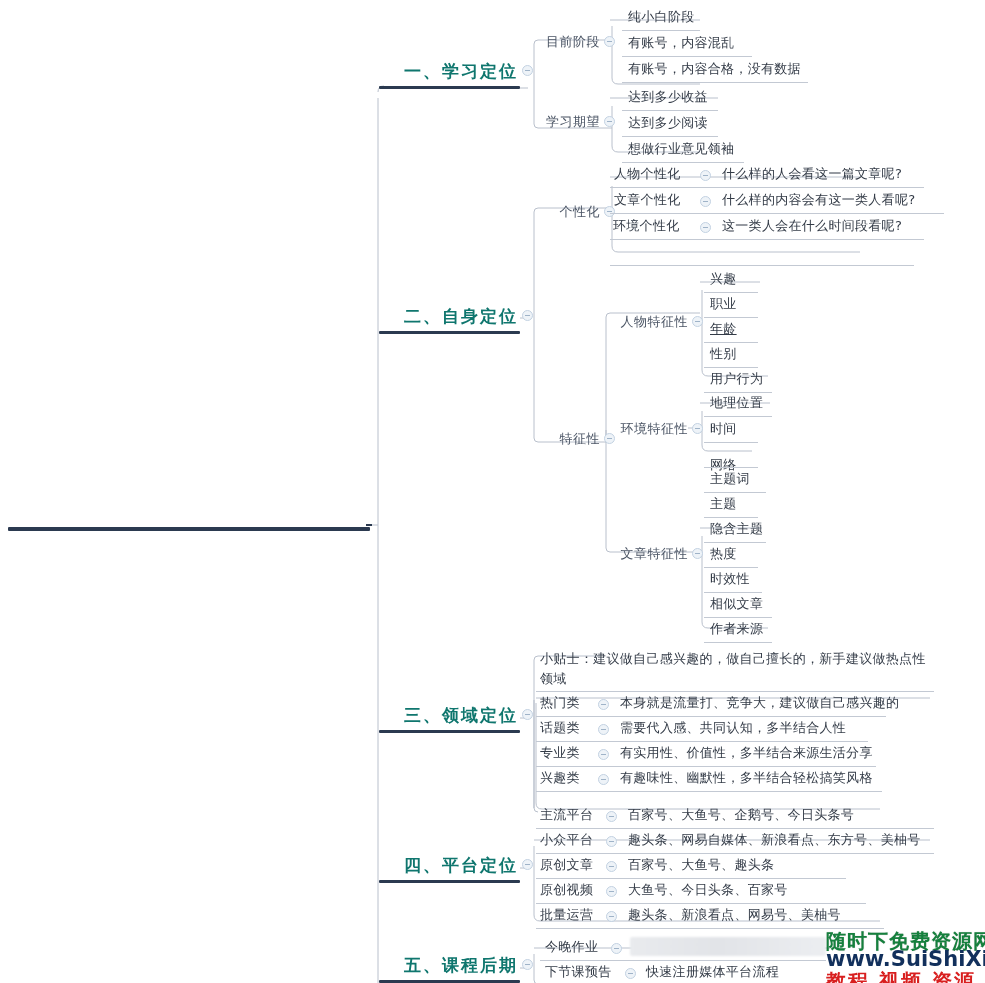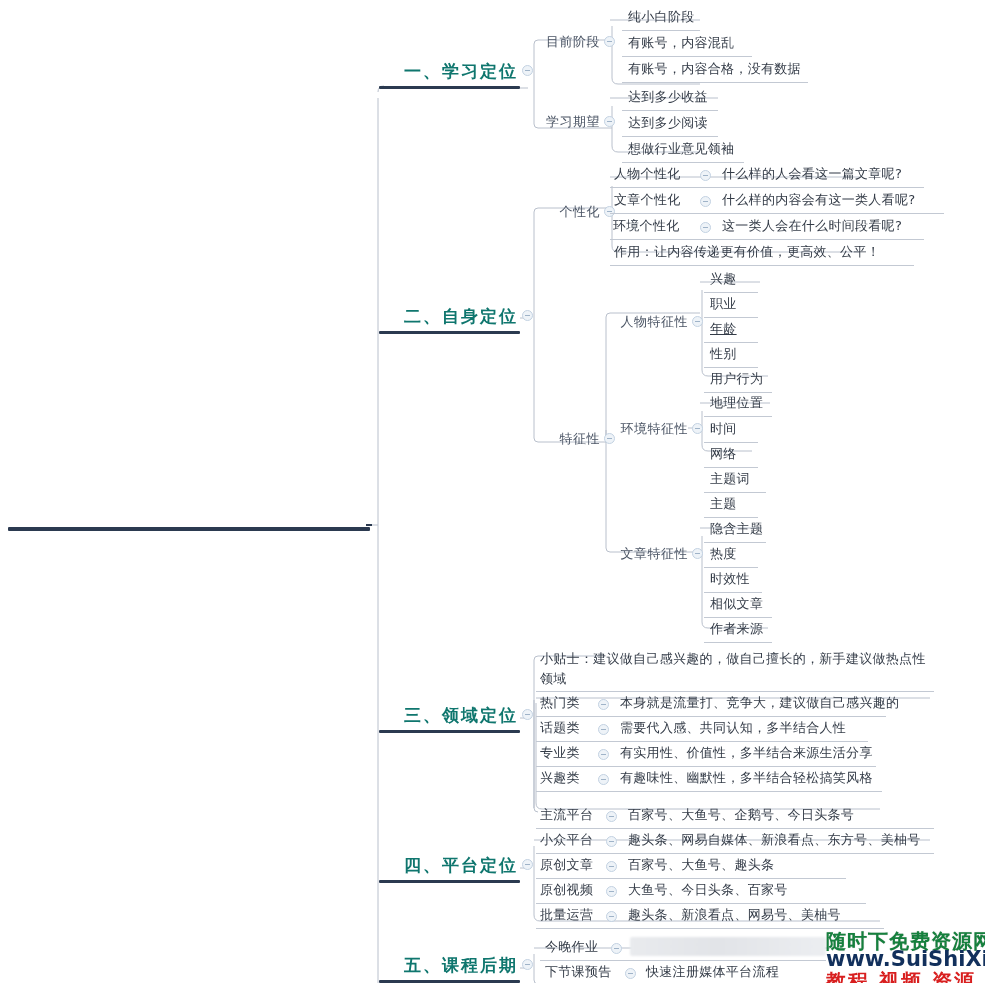--- a/index.html
+++ b/index.html
@@ -174,21 +174,20 @@
   <div class="leaf" style="left:614px;top:191px;">文章个性化</div>
   <div class="toggle" style="left:700px;top:196px;"></div>
   <div class="leaf" style="left:722px;top:191px;">什么样的内容会有这一类人看呢?</div>
   <div class="leaf-rule" style="left:610px;top:213px;width:334px;"></div>
 
   <div class="leaf" style="left:592px;top:217px;padding-left:21px;">环境个性化</div>
   <div class="toggle" style="left:700px;top:222px;"></div>
   <div class="leaf" style="left:722px;top:217px;">这一类人会在什么时间段看呢?</div>
   <div class="leaf-rule" style="left:610px;top:239px;width:314px;"></div>
 
-  <div class="leaf" style="left:614px;top:243px;">作用：让内容传递更有价值，更高效、公平！</div>
   <div class="leaf-rule" style="left:610px;top:265px;width:304px;"></div>
 
   <div class="l2" style="left:540px;top:430px;width:60px;">特征性</div>
   <div class="toggle" style="left:604px;top:433px;"></div>
 
   <div class="l2" style="left:610px;top:313px;width:78px;">人物特征性</div>
   <div class="toggle" style="left:692px;top:316px;"></div>
   <div class="leaf" style="left:710px;top:270px;">兴趣</div>
   <div class="leaf-rule" style="left:704px;top:292px;width:54px;"></div>
   <div class="leaf" style="left:710px;top:295px;">职业</div>
@@ -199,21 +198,21 @@
   <div class="leaf-rule" style="left:704px;top:367px;width:54px;"></div>
   <div class="leaf" style="left:710px;top:370px;">用户行为</div>
   <div class="leaf-rule" style="left:704px;top:392px;width:68px;"></div>
 
   <div class="l2" style="left:610px;top:420px;width:78px;">环境特征性</div>
   <div class="toggle" style="left:692px;top:423px;"></div>
   <div class="leaf" style="left:710px;top:394px;">地理位置</div>
   <div class="leaf-rule" style="left:704px;top:416px;width:68px;"></div>
   <div class="leaf" style="left:710px;top:420px;">时间</div>
   <div class="leaf-rule" style="left:704px;top:442px;width:54px;"></div>
-  <div class="leaf" style="left:710px;top:445px;">网络</div>
+  <div class="leaf" style="left:710px;top:456px;">网络</div>
   <div class="leaf-rule" style="left:704px;top:467px;width:54px;"></div>
 
   <div class="l2" style="left:610px;top:545px;width:78px;">文章特征性</div>
   <div class="toggle" style="left:692px;top:548px;"></div>
   <div class="leaf" style="left:710px;top:470px;">主题词</div>
   <div class="leaf-rule" style="left:704px;top:492px;width:62px;"></div>
   <div class="leaf" style="left:710px;top:495px;">主题</div>
   <div class="leaf-rule" style="left:704px;top:517px;width:54px;"></div>
   <div class="leaf" style="left:710px;top:520px;">隐含主题</div>
   <div class="leaf-rule" style="left:704px;top:542px;width:62px;"></div>

